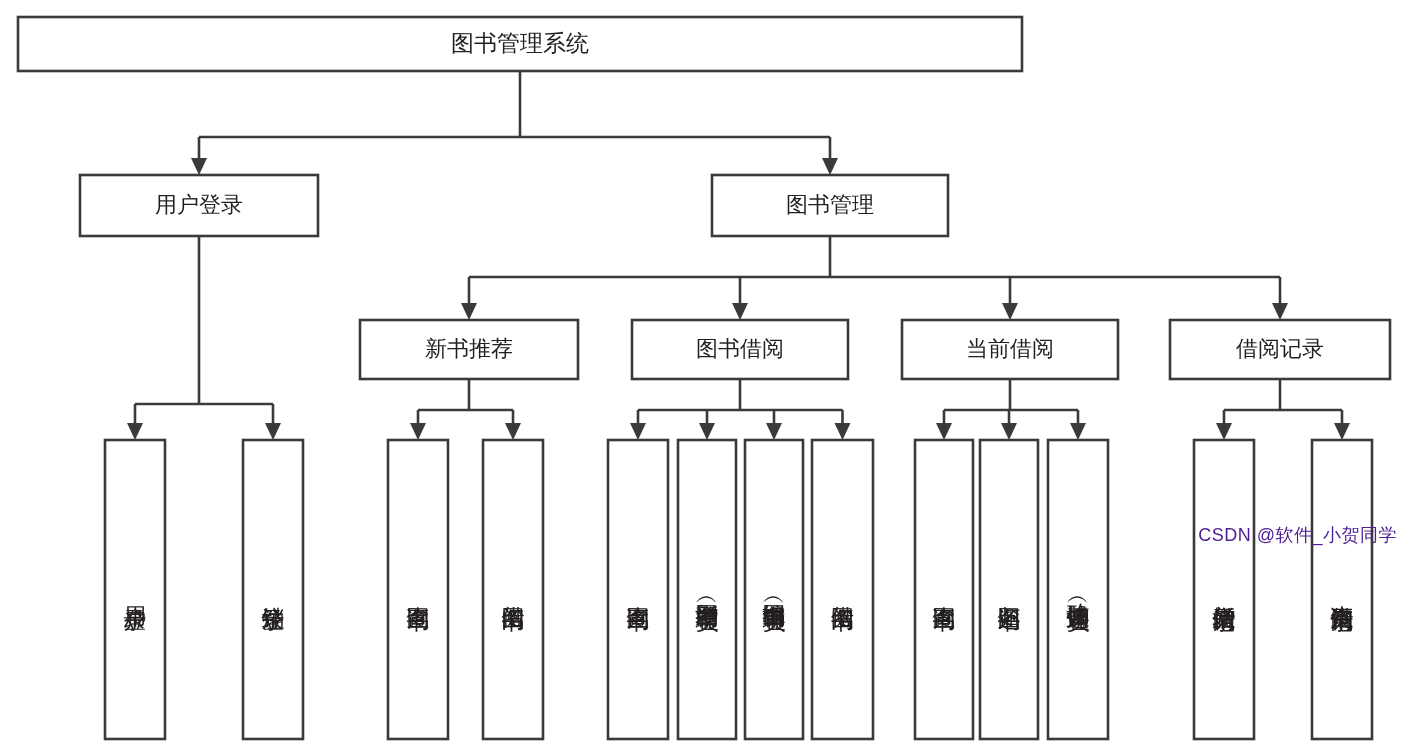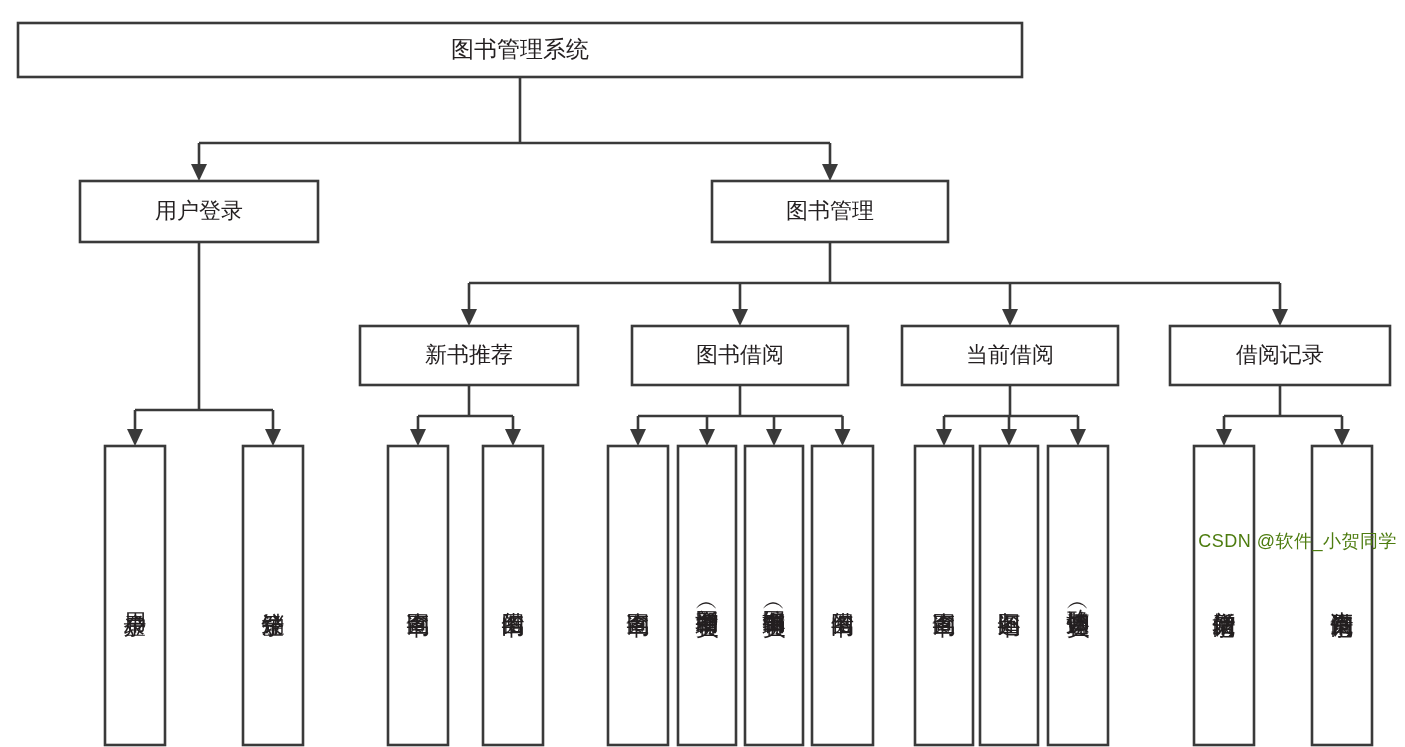--- a/index.html
+++ b/index.html
@@ -10,21 +10,21 @@
   body {
     width: 1405px;
     height: 747px;
     font-family: "Liberation Sans", "DejaVu Sans", sans-serif;
     position: relative;
     overflow: hidden;
   }
   #diagram-root {
     position: absolute;
     left: 0;
-    top: 10px;
+    top: 4px;
     width: 1405px;
     height: 549px;
   }
   .node-box {
     fill: #ffffff;
     stroke: #3a3a3a;
     stroke-width: 2.6;
   }
   .node-label {
     fill: #231f20;
@@ -64,21 +64,21 @@
   .arrowhead {
     fill: #3a3a3a;
     stroke: none;
   }
   #watermark {
     position: absolute;
     right: 8px;
     bottom: 6px;
     font-family: "Liberation Sans", "DejaVu Sans", sans-serif;
     font-size: 18px;
-    color: #4d7c0f;
+    color: #4c1d95;
     letter-spacing: 0.5px;
     white-space: nowrap;
   }
 </style>
 </head>
 <body>
 
 <div id="diagram-root">
   <svg id="diagram-svg" width="1405" height="747" viewBox="0 0 1405 747">
     <g id="connectors-layer">

